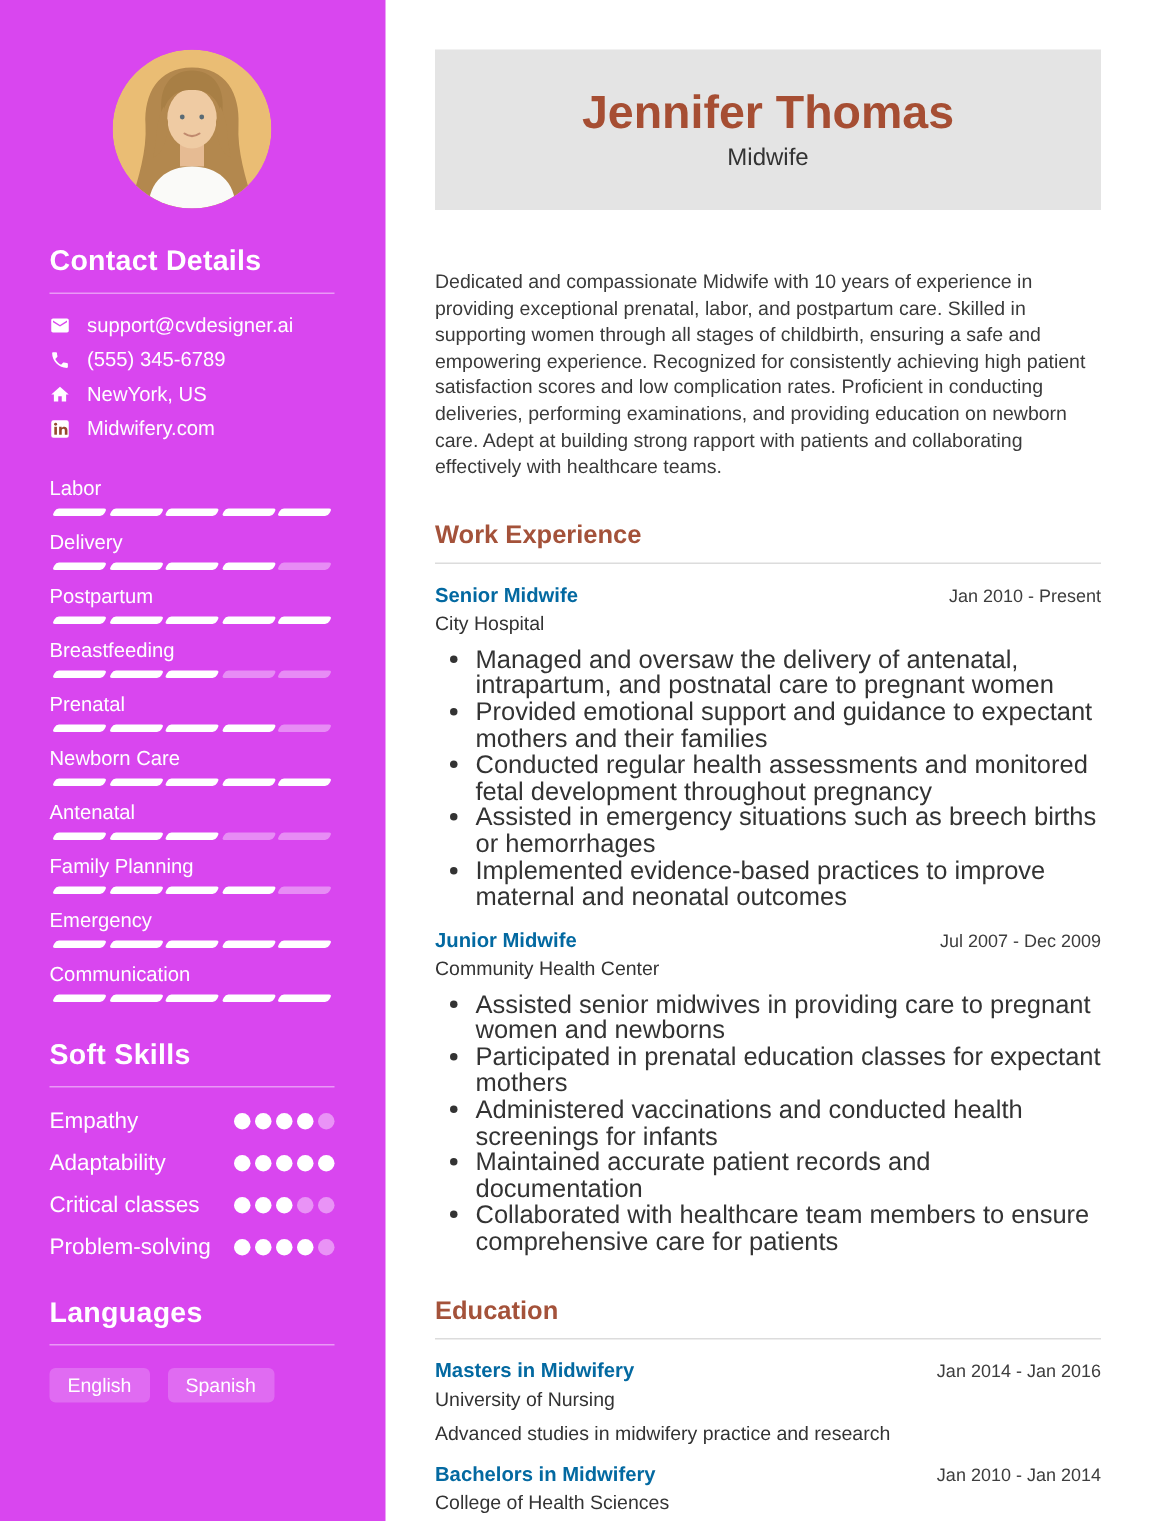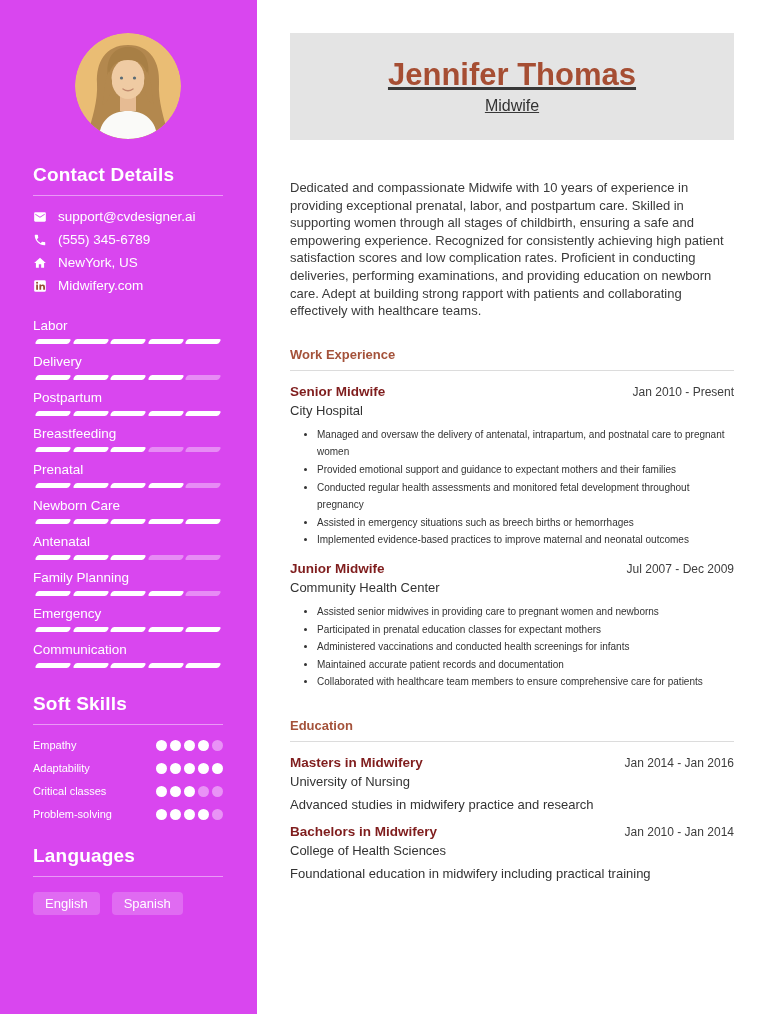--- a/index.html
+++ b/index.html
@@ -22,46 +22,46 @@
   .skill-item{margin-top:10px;}
   .skill-item:first-of-type{margin-top:13px;}
   .skill-label{font-size:13.5px;line-height:16px;}
   .bar{display:flex;gap:4px;margin-top:5px;padding:0 3px;}
   .bar-seg{flex:1;height:5px;border-radius:2px;transform:skewX(-28deg);}
   .bar-seg.on{background:#fff;}
   .bar-seg.off{background:rgba(255,255,255,.38);}
 
   .soft-row{display:flex;align-items:center;justify-content:space-between;margin-top:11px;}
   .soft-row:first-of-type{margin-top:14px;}
-  .soft-label{font-size:11px;}
+  .soft-label{font-size:15px;}
   .dots{display:flex;gap:3px;}
   .dot{width:11px;height:11px;border-radius:50%;}
   .dot.on{background:#fff;}
   .dot.off{background:rgba(255,255,255,.42);}
 
   .chips{display:flex;gap:12px;margin-top:15px;}
   .chip{background:rgba(255,255,255,.2);border-radius:4px;padding:4px 12px;font-size:13px;line-height:15px;}
 
   
   .main{flex:1;box-sizing:border-box;padding:33px 34px 30px 33px;color:#383838;}
-  .namecard{background:#E4E4E4;height:107px;display:flex;flex-direction:column;align-items:center;justify-content:center;text-decoration:underline;}
+  .namecard{background:#E4E4E4;height:107px;display:flex;flex-direction:column;align-items:center;justify-content:center;}
   .name{font-size:31px;font-weight:700;color:#A64E33;margin:0;line-height:34px;}
   .role{font-size:16px;color:#333;margin-top:5px;}
   .summary{font-size:13px;line-height:17.6px;margin:39px 0 0 0;color:#3a3a3a;}
 
-  .sec-h{font-size:13px;font-weight:700;color:#A4523A;margin:27px 0 0 0;
+  .sec-h{font-size:17px;font-weight:700;color:#A4523A;margin:27px 0 0 0;
          padding-bottom:8px;border-bottom:1px solid #DCDCDC;}
   .job{margin-top:13px;}
   .job + .job{margin-top:12px;}
   .job-head{display:flex;justify-content:space-between;align-items:baseline;}
-  .job-title{font-size:13.5px;font-weight:700;color:#7f1d1d;line-height:16px;}
+  .job-title{font-size:13.5px;font-weight:700;color:#0369a1;line-height:16px;}
   .job-date{font-size:12px;color:#3d3d3d;white-space:nowrap;}
   .job-org{font-size:13px;color:#333;margin-top:3px;}
   .bullets{margin:8px 0 0 0;padding-left:27px;}
-  .bullets li{font-size:10px;line-height:17.6px;color:#333;}
+  .bullets li{font-size:17px;line-height:17.6px;color:#333;}
 
   .edu{margin-top:13px;}
   .edu + .edu{margin-top:12px;}
   .edu-note{font-size:13px;color:#333;margin-top:8px;}
 </style>
 </head>
 <body>
 
 <div class="page">
 

